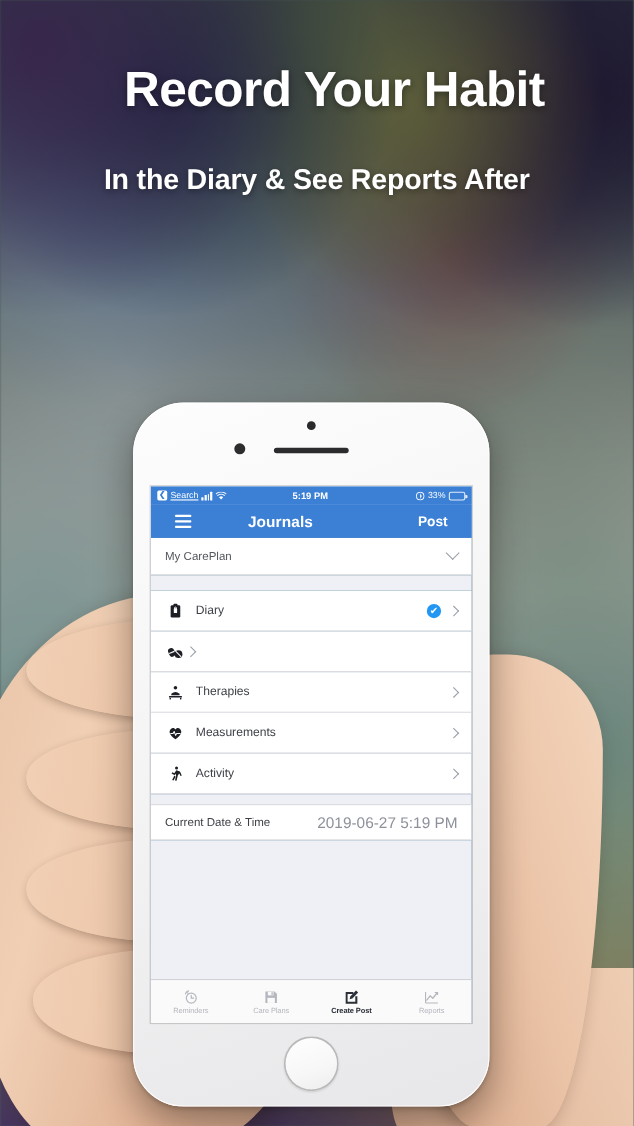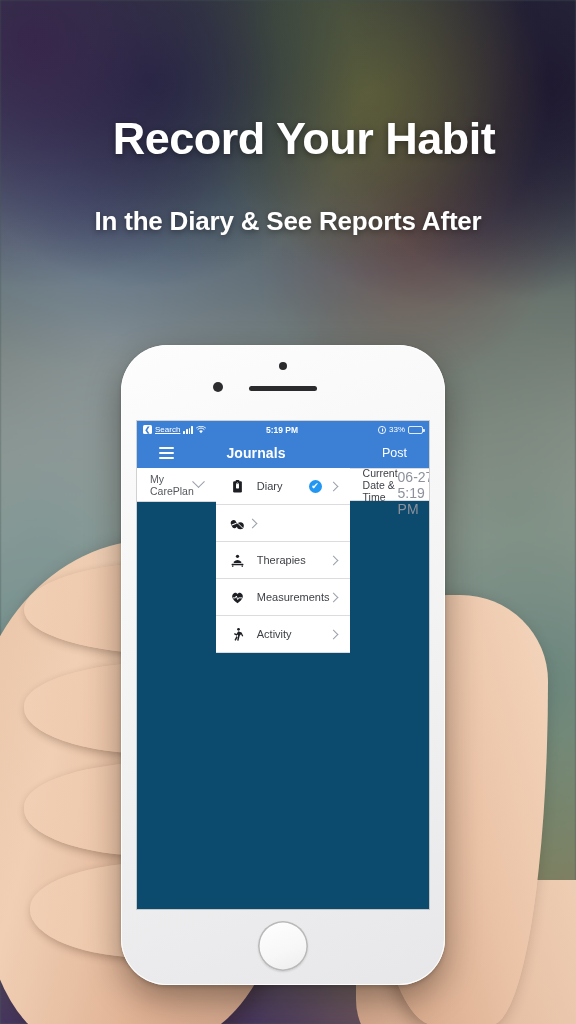--- a/index.html
+++ b/index.html
@@ -39,21 +39,21 @@
     filter:blur(1px);
   }
   #bgSoft {
     position:absolute; inset:0;
     background:linear-gradient(180deg, rgba(40,48,58,0.25) 0%, rgba(0,0,0,0) 26%);
   }
 
   
   #headings { position:absolute; top:0; left:0; right:0; text-align:center; z-index:5; }
   #title {
-    margin-top:116px;
+    margin-top:58px;
     font-size:45px; font-weight:bold; color:#ffffff;
     letter-spacing:-0.5px; line-height:1;
     text-shadow:0 2px 7px rgba(0,0,0,0.42);
     padding-left:32px;
   }
   #subtitle {
     margin-top:45px;
     font-size:26px; font-weight:bold; color:#ffffff;
     letter-spacing:-0.2px;
     text-shadow:0 2px 6px rgba(0,0,0,0.40);
@@ -99,21 +99,21 @@
   }
   #wrist {
     right:-40px; top:880px; width:260px; height:200px;
     background:linear-gradient(250deg,#f0d2b9 0%, #e4bb9f 60%, #cfa287 100%);
     border-radius:40% 10% 10% 40% / 40% 10% 10% 40%;
     filter:blur(0.5px);
   }
 
   
   #phone {
-    position:absolute; left:121px; top:345px; width:324px; height:640px;
+    position:absolute; left:121px; top:366px; width:324px; height:640px;
     z-index:10;
     background:linear-gradient(160deg,#fdfdfd 0%, #f4f4f5 45%, #e7e7e9 100%);
     border-radius:46px;
     box-shadow:0 14px 34px rgba(20,14,10,0.40), 0 2px 4px rgba(0,0,0,0.18),
                inset 0 0 0 1px rgba(255,255,255,0.9);
   }
   #camera {
     position:absolute; left:50%; top:17px; transform:translateX(-50%);
     width:8px; height:8px; border-radius:50%;
     background:#2a2a2c;
@@ -174,24 +174,24 @@
   #battfill { height:100%; width:33%; background:#ffffff; border-radius:1px; }
 
   
   #navbar {
     height:30px; background:#3c80d6; color:#fff;
     display:flex; align-items:center; padding:0 22px; flex:none;
   }
   #hamburger { width:15px; display:flex; flex-direction:column; gap:3px; cursor:pointer; }
   #hamburger span { height:2px; background:#fff; border-radius:1px; display:block; }
   #navtitle { flex:1; text-align:center; font-size:14px; font-weight:bold; letter-spacing:0.1px; }
-  #navpost { font-size:12.5px; font-weight:normal;margin-left:44px; }
-
-  
-  #content { flex:1; background:#0c4a6e; overflow:hidden; display:flex; flex-direction:row; }
+  #navpost { font-size:12.5px; font-weight:bold;margin-left:44px; }
+
+  
+  #content { flex:1; background:#0c4a6e; overflow:hidden; display:flex; flex-direction:column; }
 
   #careplan {
     height:34px; background:#fff; display:flex; align-items:center;
     padding:0 13px; border-bottom:1px solid #d8d8da;
   }
   #careplan-label { flex:1; font-size:10.5px; color:#55585e; }
   .chev-dn {
     width:9px; height:9px; border-right:1.6px solid #9aa0aa; border-bottom:1.6px solid #9aa0aa;
     transform:rotate(45deg) translate(-2px,-2px);
   }

